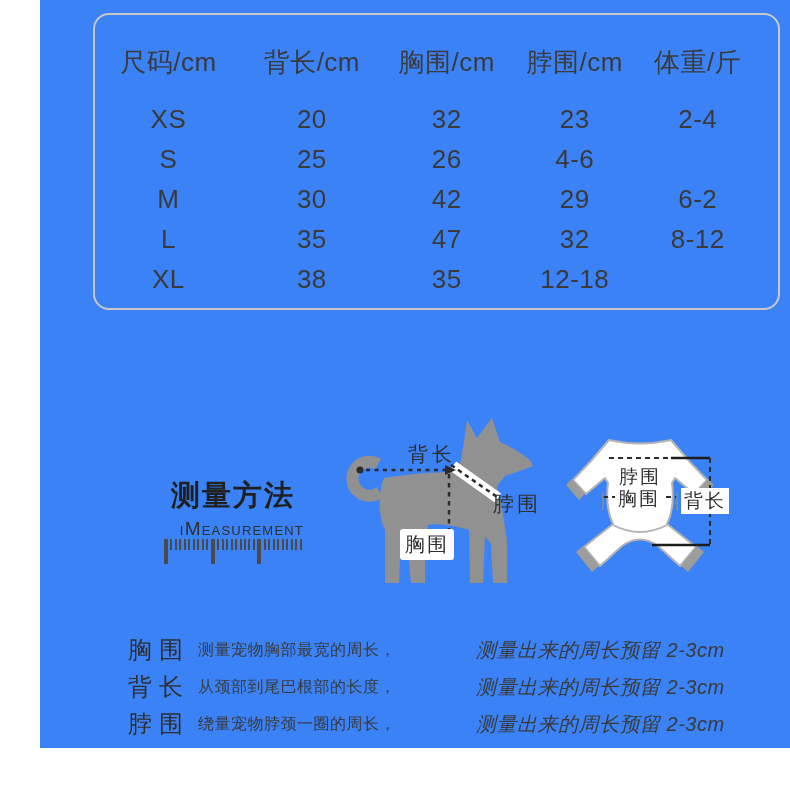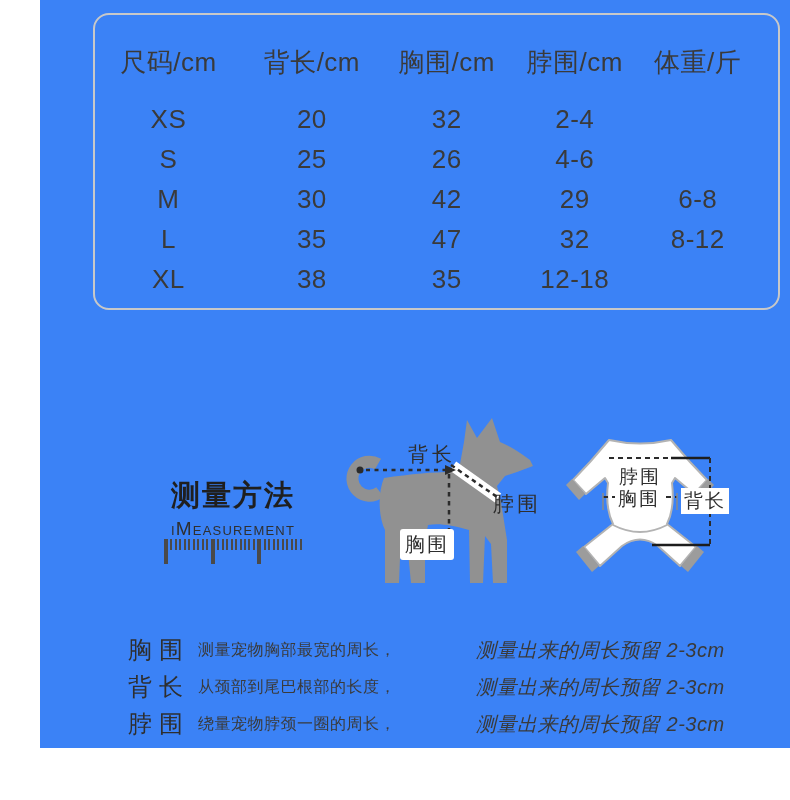--- a/index.html
+++ b/index.html
@@ -15,21 +15,21 @@
   }
   .t-row{display:grid;grid-template-columns:21.5% 20.5% 19% 18.5% 17.5%;height:40px;align-items:center;}
   .t-row.t-head{height:74px;}
   .t-cell{text-align:center;font-size:26px;color:#3a3a3a;letter-spacing:0.5px;}
   .t-head .t-cell{font-size:26px;}
   
   .note{position:absolute;left:55px;top:346px;font-size:24px;letter-spacing:0.6px;color:#3a3a3a;white-space:nowrap;}
   
   .measure-left{position:absolute;left:122px;top:476px;width:142px;text-align:center;}
   .m-title{font-size:29px;font-weight:bold;letter-spacing:2px;color:#1f1f1f;}
-  .m-sub{margin-top:3px;font-size:13px;letter-spacing:1.2px;color:#2f2f2f;white-space:nowrap;line-height:1;}
+  .m-sub{margin-top:3px;font-size:13px;letter-spacing:1.2px;color:#2f2f2f;white-space:nowrap;line-height:1;text-align:right;}
   .m-sub .sub-big{font-size:19px;}
   .ruler{margin-top:1px;height:26px;display:flex;align-items:flex-start;justify-content:space-between;padding:0 2px;}
   .tick{background:#4a4a4a;display:inline-block;}
   .tick.tall{width:4px;height:25px;}
   .tick.short{width:2px;height:11px;}
   
   .dog-fig{position:absolute;left:300px;top:408px;width:225px;height:195px;}
   .dog-fig svg{position:absolute;left:0;top:0;}
   .dog-back-label{position:absolute;left:68px;top:33px;font-size:20px;letter-spacing:4px;color:#2e2e2e;white-space:nowrap;}
   .dog-neck-label{position:absolute;left:153px;top:82px;font-size:21px;letter-spacing:3px;color:#2e2e2e;white-space:nowrap;}
@@ -58,34 +58,35 @@
       <div class="t-cell">尺码/cm</div>
       <div class="t-cell">背长/cm</div>
       <div class="t-cell">胸围/cm</div>
       <div class="t-cell">脖围/cm</div>
       <div class="t-cell">体重/斤</div>
     </div>
     <div class="t-row">
       <div class="t-cell">XS</div>
       <div class="t-cell">20</div>
       <div class="t-cell">32</div>
+      <div class="t-cell">23</div>
       <div class="t-cell">2-4</div>
     </div>
     <div class="t-row">
       <div class="t-cell">S</div>
       <div class="t-cell">25</div>
       <div class="t-cell">26</div>
       <div class="t-cell">4-6</div>
     </div>
     <div class="t-row">
       <div class="t-cell">M</div>
       <div class="t-cell">30</div>
       <div class="t-cell">42</div>
       <div class="t-cell">29</div>
-      <div class="t-cell">6-8</div>
+      <div class="t-cell">6-2</div>
     </div>
     <div class="t-row">
       <div class="t-cell">L</div>
       <div class="t-cell">35</div>
       <div class="t-cell">47</div>
       <div class="t-cell">32</div>
       <div class="t-cell">8-12</div>
     </div>
     <div class="t-row">
       <div class="t-cell">XL</div>

